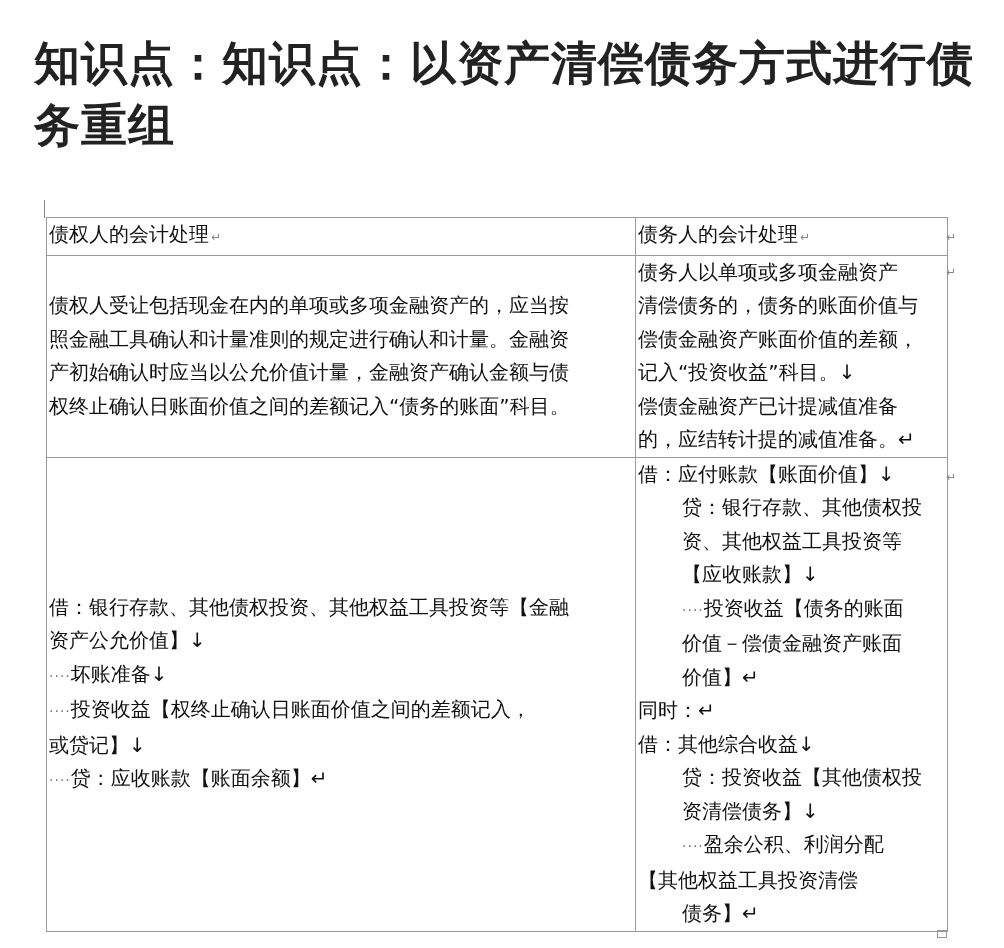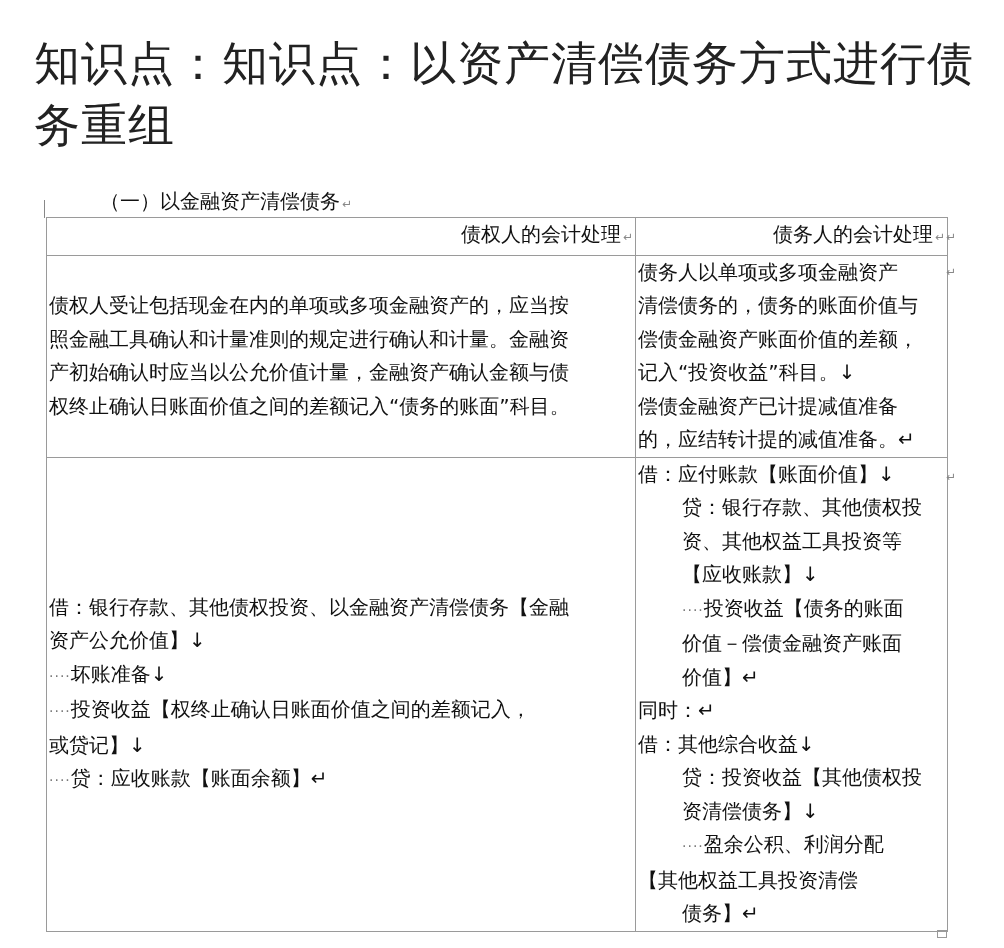--- a/index.html
+++ b/index.html
@@ -15,21 +15,21 @@
     font-family: "DejaVu Sans", "Liberation Sans", sans-serif;
     color: #1a1a1a;
   }
   .page-title {
     position: absolute;
     left: 34px;
     top: 32px;
     width: 960px;
     font-size: 46px;
     line-height: 62px;
-    font-weight: normal;
+    font-weight: bold;
     color: #222222;
     letter-spacing: 1px;
     margin: 0;
   }
   .doc-image {
     position: absolute;
     left: 0;
     top: 180px;
     width: 1004px;
     height: 768px;
@@ -64,21 +64,21 @@
   table.acct td {
     border: 1px solid #9a9a9a;
     vertical-align: middle;
     padding: 0 2px;
     font-size: 20px;
     line-height: 33.5px;
     word-break: break-all;
   }
   table.acct td.col-left { width: 584px; }
   table.acct td.col-right { width: 307px; }
-  .hdr { text-align: right; height: 34px; }
+  .hdr { text-align: left; height: 34px; }
   .row1 td { height: 200px; }
   .row2 td { height: 470px; margin-top: 24px; }
   .row1 td.col-right, .row2 td.col-right { vertical-align: top; }
   .line { display: block; white-space: nowrap; }
   .indent1 { padding-left: 44px; }
   .dots { color: #777; letter-spacing: 1px; font-size: 14px; }
   .cell-mark {
     position: absolute;
     color: #888888;
     font-size: 12px;
@@ -92,23 +92,20 @@
     border: 1px solid #999;
   }
 </style>
 </head>
 <body>
 
 <h1 class="page-title">知识点：知识点：以资产清偿债务方式进行债务重组</h1>
 
 <div class="doc-image">
   <div class="left-mark"></div>
-  <div class="section-heading">
-    <span>（一）以金融资产清偿债务</span><span class="para-mark">↵</span>
-  </div>
 
   <table class="acct">
     <tbody>
         <tr>
       <td class="col-left hdr">
         <span>债权人的会计处理</span><span class="para-mark">↵</span>
       </td>
       <td class="col-right hdr">
         <span>债务人的会计处理</span><span class="para-mark">↵</span>
       </td>
@@ -124,21 +121,21 @@
         <span class="line">债务人以单项或多项金融资产</span>
         <span class="line">清偿债务的，债务的账面价值与</span>
         <span class="line">偿债金融资产账面价值的差额，</span>
         <span class="line">记入“投资收益”科目。↓</span>
         <span class="line">偿债金融资产已计提减值准备</span>
         <span class="line">的，应结转计提的减值准备。↵</span>
       </td>
     </tr>
     <tr class="row2">
       <td class="col-left">
-        <span class="line"><span>借：银行存款、其他债权投资、以金融资产清偿债务【金融</span></span>
+        <span class="line"><span>借：银行存款、其他债权投资、其他权益工具投资等【金融</span></span>
         <span class="line"><span>资产公允价值】↓</span></span>
         <span class="line"><span class="dots">····</span><span>坏账准备↓</span></span>
         <span class="line"><span class="dots">····</span><span>投资收益【权终止确认日账面价值之间的差额记入，</span></span>
         <span class="line"><span>或贷记】↓</span></span>
         <span class="line"><span class="dots">····</span><span>贷：应收账款【账面余额】↵</span></span>
       </td>
       <td class="col-right">
         <span class="line"><span>借：应付账款【账面价值】↓</span></span>
         <span class="line indent1"><span>贷：银行存款、其他债权投</span></span>
         <span class="line indent1"><span>资、其他权益工具投资等</span></span>

